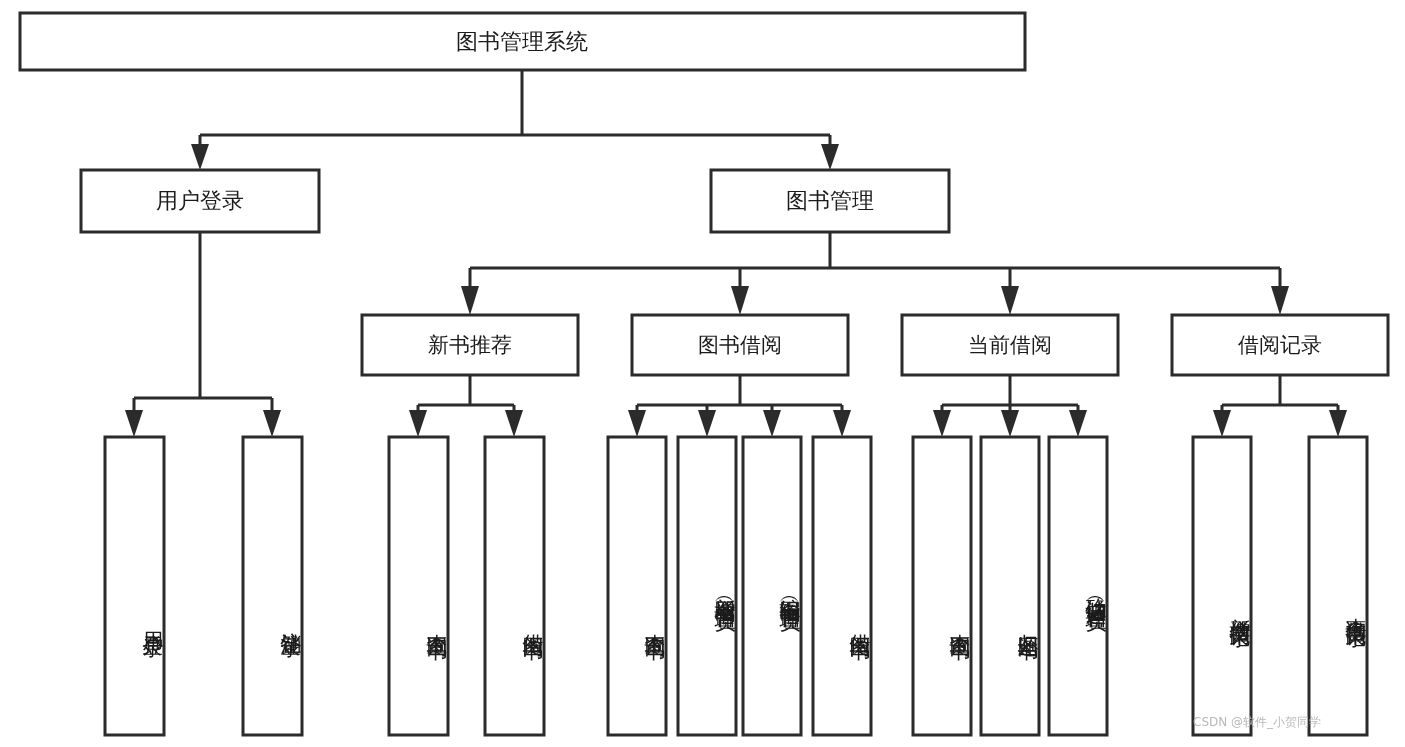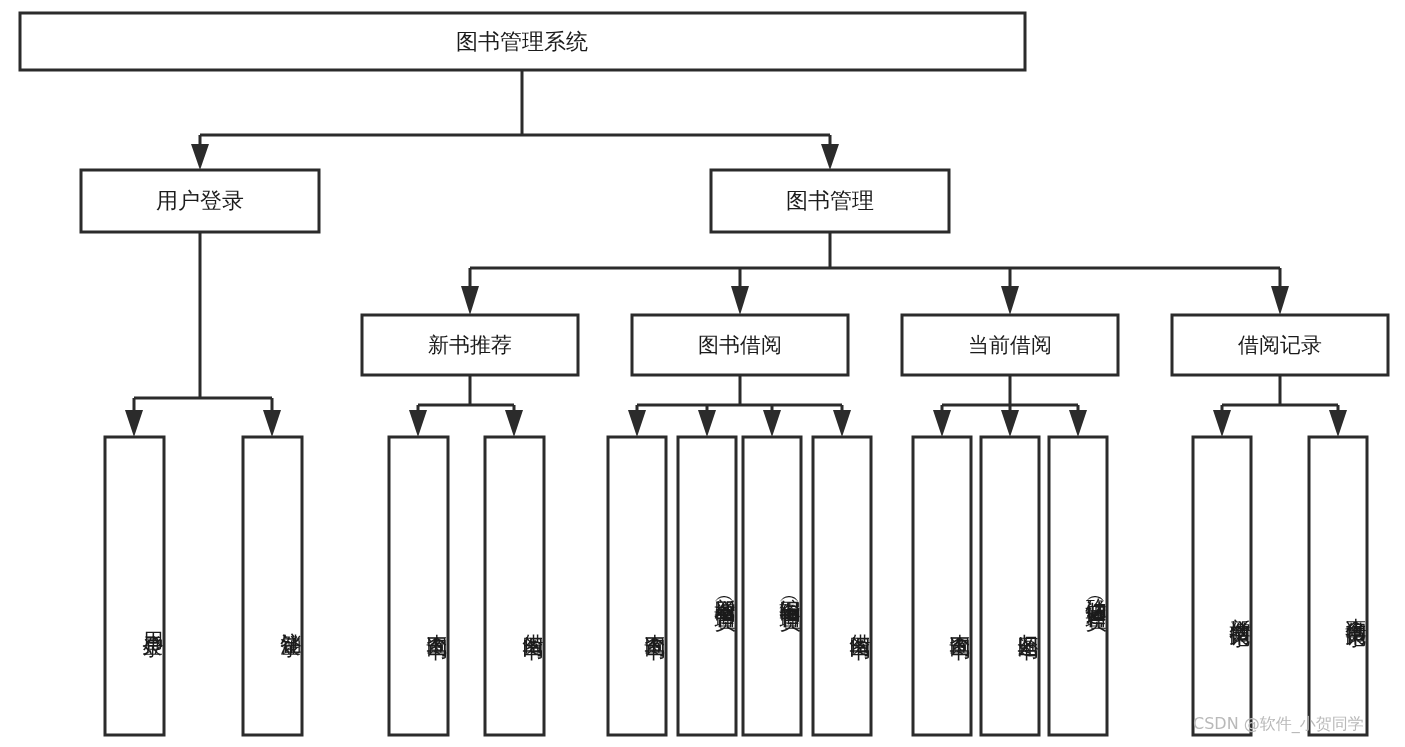--- a/index.html
+++ b/index.html
@@ -10,21 +10,21 @@
   .edge{stroke:#2b2b2b;stroke-width:3;fill:none;}
   .arrowhead{fill:#2b2b2b;stroke:none;}
   .lbl{fill:#1b1b1b;font-family:"DejaVu Sans","Liberation Sans",sans-serif;
        font-size:22px;text-anchor:middle;dominant-baseline:middle;}
   .lbl-l3{font-size:21px;}
   .vlabel{position:absolute;display:flex;align-items:flex-start;justify-content:center;
           writing-mode:vertical-rl;text-orientation:upright;
           font-family:"DejaVu Sans","Liberation Sans",sans-serif;
           font-size:21px;color:#1b1b1b;line-height:1.12;letter-spacing:2px;
           white-space:nowrap;pointer-events:none;}
-  .watermark{position:absolute;left:1193px;top:714px;font-size:16px;color:#b9b9b9;
+  .watermark{position:absolute;left:1193px;top:714px;font-size:12px;color:#b9b9b9;
              font-family:"DejaVu Sans","Liberation Sans",sans-serif;white-space:nowrap;}
 </style>
 </head>
 <body>
 
 <svg id="diagram" viewBox="0 0 1405 747">
 
   <g>
     <path class="edge" d="M522,70 L522,135 M200,135 L830,135 M200,135 L200,152 M830,135 L830,152"></path>
     <polygon class="arrowhead" points="200,170 191,144 209,144"></polygon>

